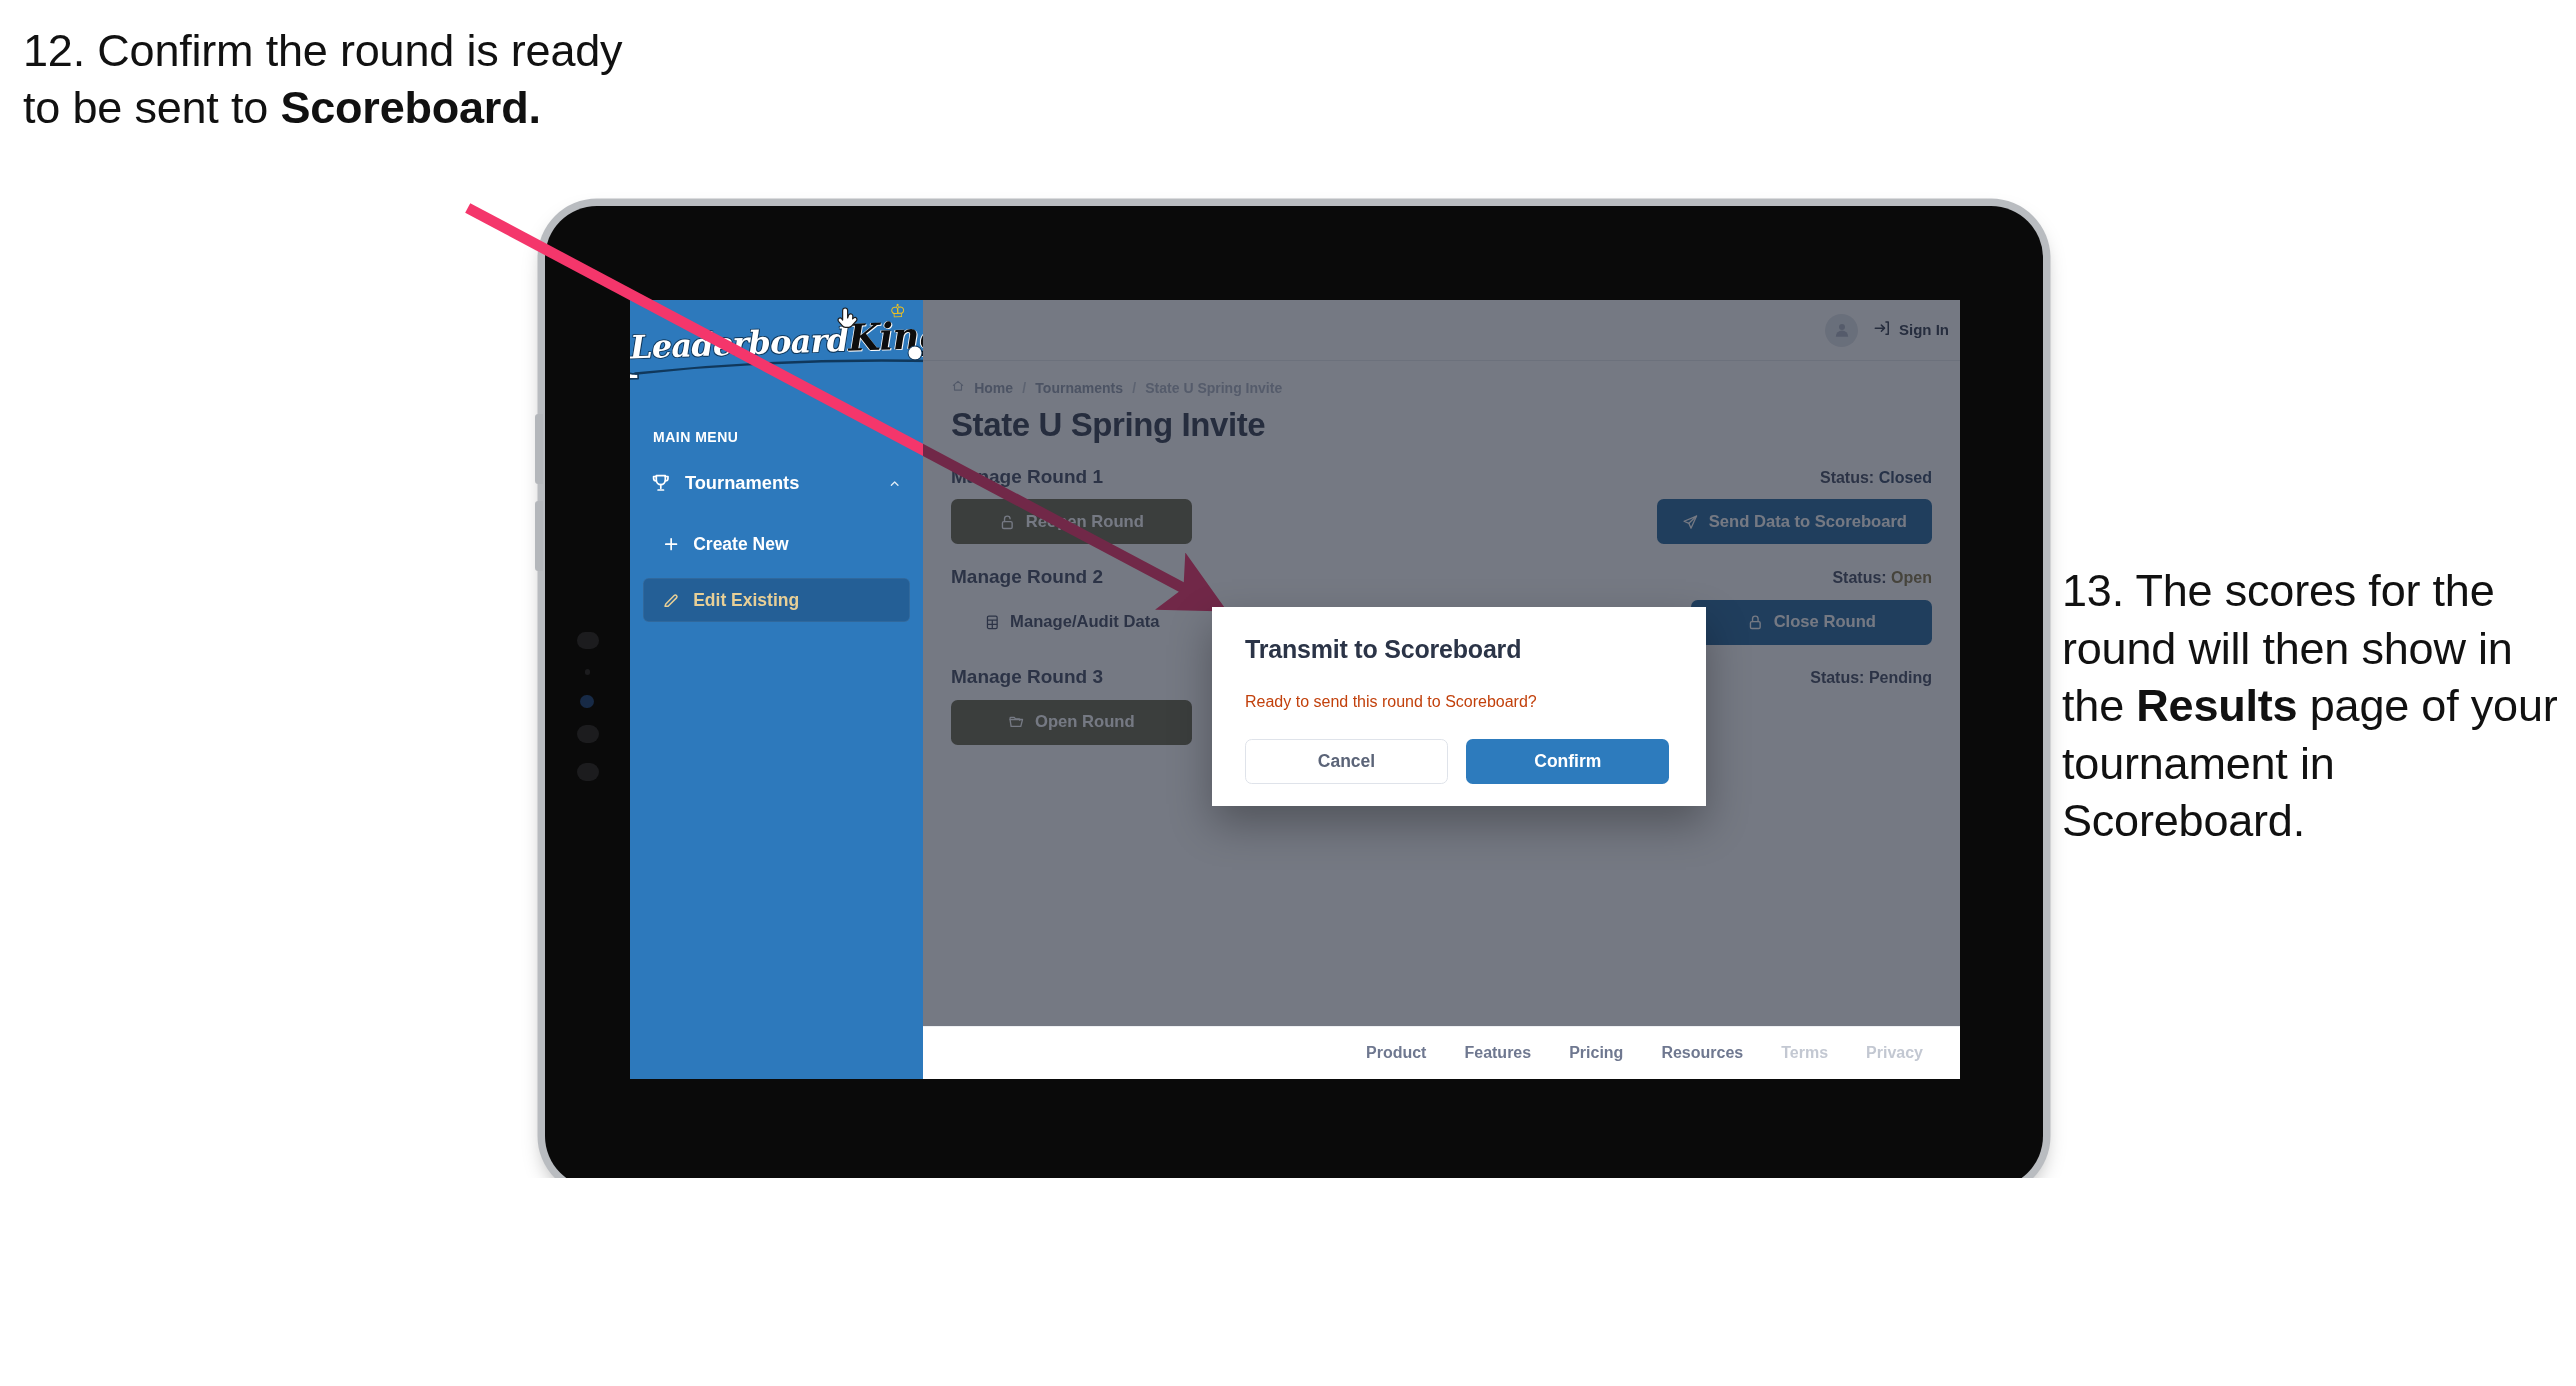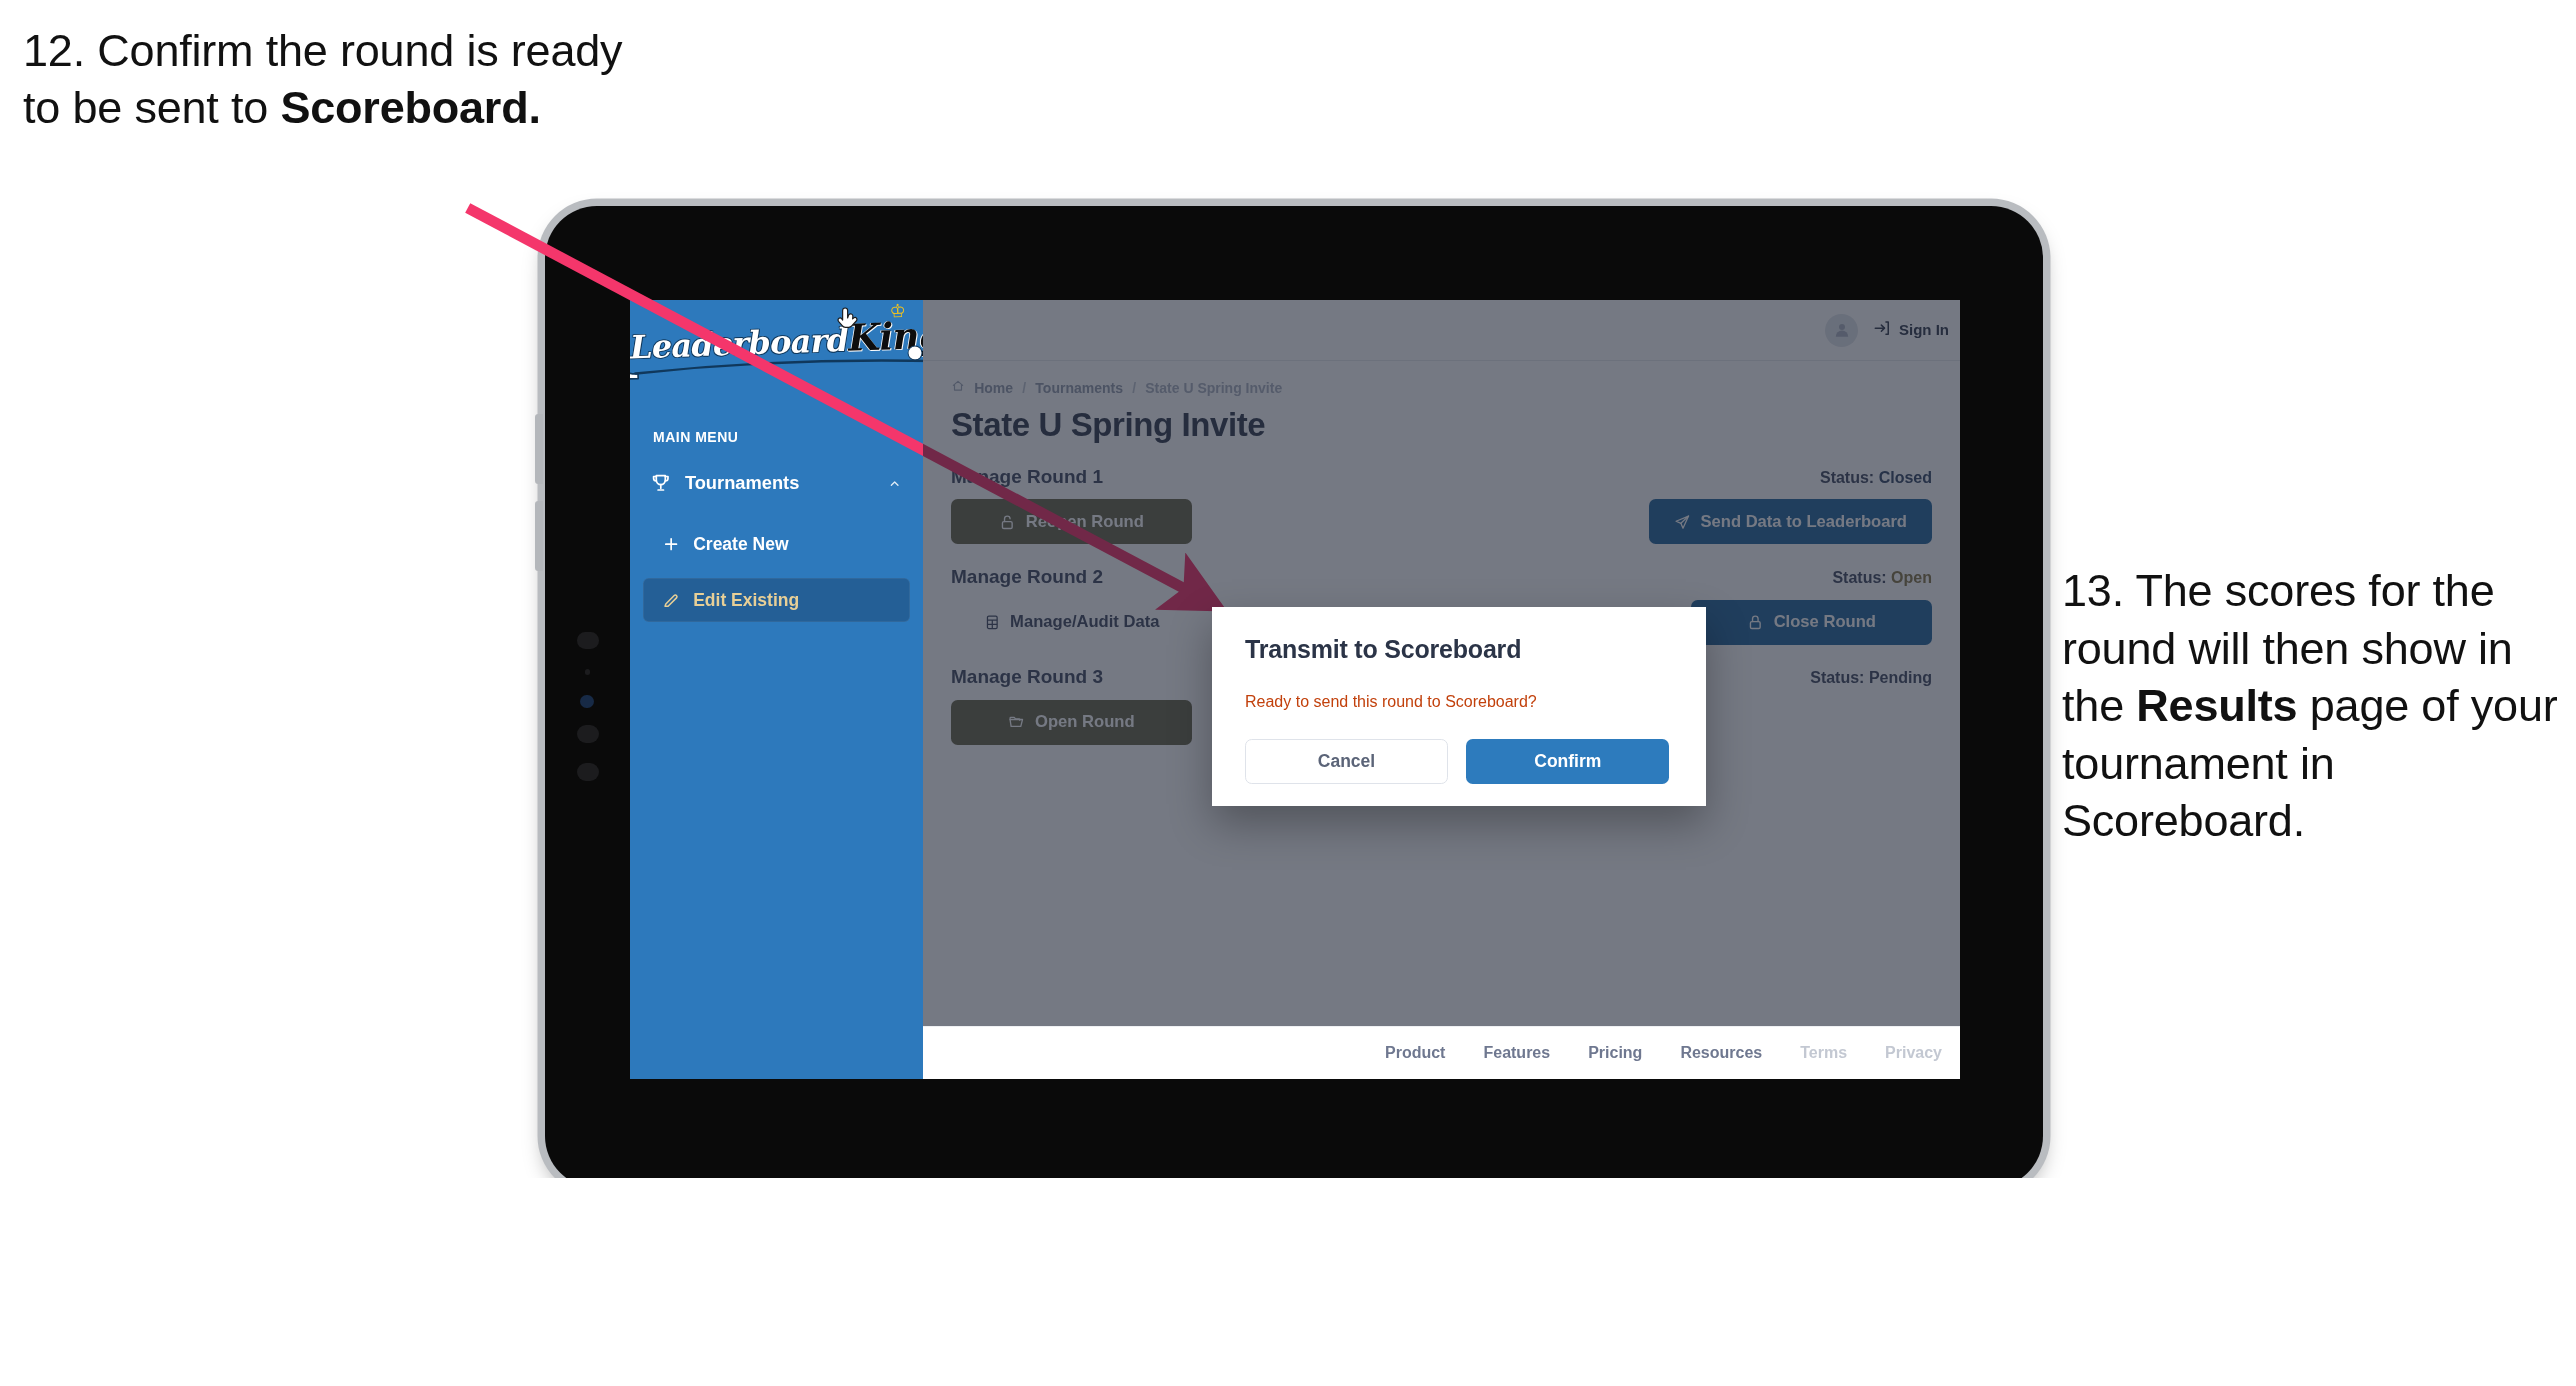--- a/index.html
+++ b/index.html
@@ -298,21 +298,21 @@
 
   
   #footer {
     height: 52px;
     background: #ffffff;
     border-top: 0.8px solid #eef0f3;
     display: flex;
     align-items: center;
     justify-content: flex-end;
     gap: 38px;
-    padding-right: 18px;
+    padding-right: 37px;
     z-index: 7;
     position: relative;
     flex: 0 0 52px;
   }
   .footer-link {
     font-size: 16px;
     font-weight: 700;
     color: #6f7890;
   }
   .footer-link.muted { color: #c3c8d2; }
@@ -521,21 +521,21 @@
                 </span>
                 <span>Reopen Round</span>
               </button>
               <button class="btn btn-blue">
                 <span>
                   <svg width="16.6" height="16.6" viewBox="0 0 24 24" fill="none" stroke="#ffffff" stroke-width="1.9" stroke-linecap="round" stroke-linejoin="round">
                     <path d="M21 3L3 10.5l7 3 3 7z"></path>
                       <path d="M10 13.5L21 3"></path>
                   </svg>
                 </span>
-                <span>Send Data to Leaderboard</span>
+                <span>Send Data to Scoreboard</span>
               </button>
             </div>
           </div>
 
           <div class="round-block">
             <div class="round-head">
               <div class="round-label">Manage Round 2</div>
               <div class="round-status">
                 <span>Status:</span>
                 <span class="val" id="r2status" style="color: rgb(138, 122, 78);">Open</span>

